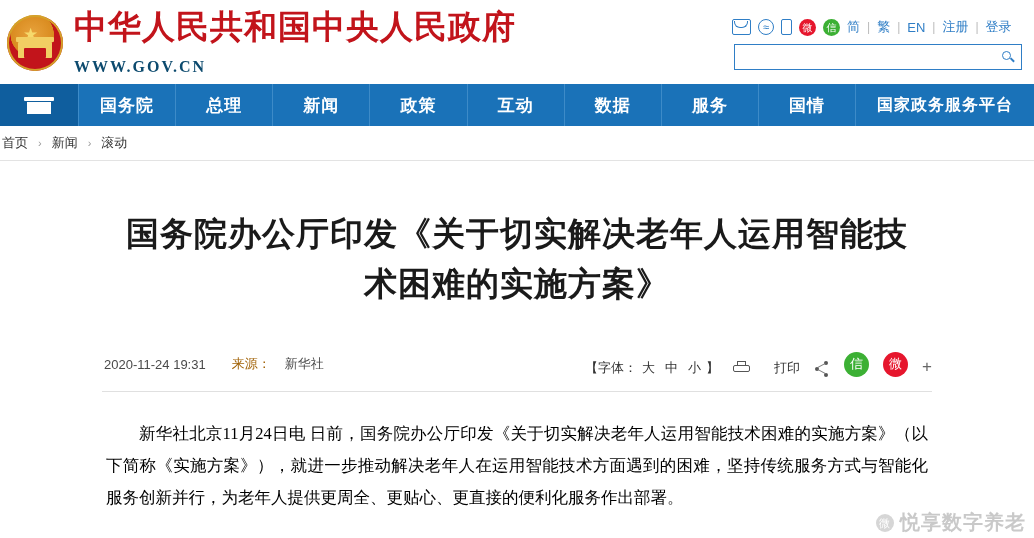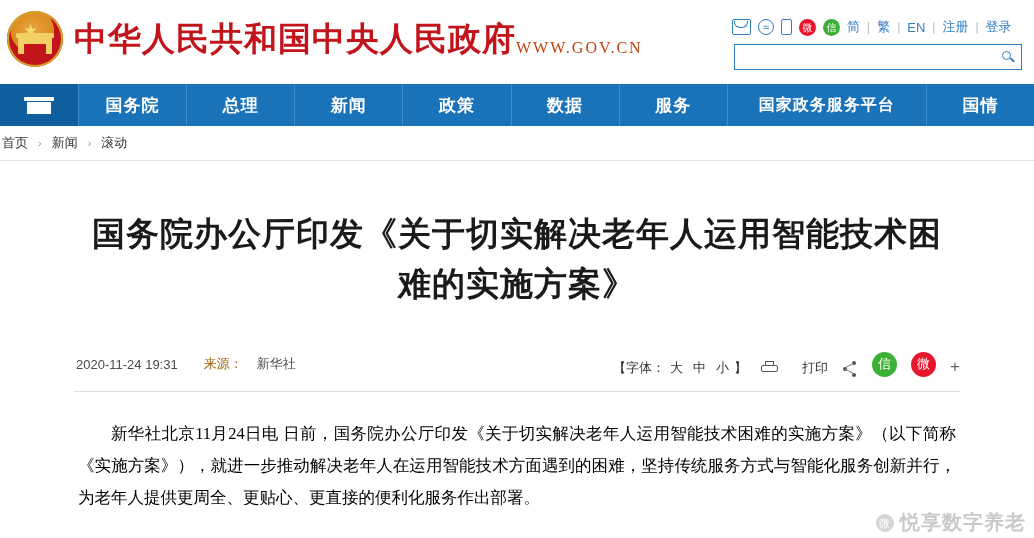--- a/index.html
+++ b/index.html
@@ -93,40 +93,40 @@
     position: absolute;
     left: 6px;
     top: 6px;
     width: 22px;
     height: 10px;
     background: #c2141b;
     border-radius: 1px;
   }
   .brand-text {
     display: flex;
-    flex-direction: row;
+    flex-direction: column;
     justify-content: flex-start;
   }
   .site-title {
     font-family: "Liberation Serif", "DejaVu Serif", serif;
     font-weight: bold;
     font-size: 33px;
     line-height: 38px;
     color: #c2141b;
     letter-spacing: 1px;
     white-space: nowrap;
   }
   .site-url {
     font-family: "Liberation Serif", "DejaVu Serif", serif;
-    font-weight: normal;
+    font-weight: bold;
     font-size: 16px;
     line-height: 20px;
-    color: #c2410c;
+    color: #0c4a6e;
     letter-spacing: 2px;
-    margin-top: 18px;
+    margin-top: 11px;
   }
 
   
   .util {
     position: absolute;
     right: 12px;
     top: 16px;
     width: 290px;
   }
   .util-row {
@@ -338,21 +338,21 @@
     text-decoration: none;
   }
   .crumb-sep {
     color: #999;
     margin: 0 10px;
     font-size: 11px;
   }
 
   
   .article {
-    padding: 0 62px;
+    padding: 0 90px;
   }
   .article-title {
     margin: 0;
     padding: 48px 20px 0 20px;
     text-align: center;
     font-family: "Liberation Serif", "DejaVu Serif", serif;
     font-weight: bold;
     font-size: 33px;
     line-height: 50px;
     color: #1a1a1a;
@@ -574,24 +574,25 @@
   </div>
 
   <div class="nav">
     <div class="nav-home">
       <span class="gate-ico"></span>
     </div>
     <a class="nav-item" href="#">国务院</a>
     <a class="nav-item" href="#">总理</a>
     <a class="nav-item" href="#">新闻</a>
     <a class="nav-item" href="#">政策</a>
+    <a class="nav-item" href="#">互动</a>
     <a class="nav-item" href="#">数据</a>
     <a class="nav-item" href="#">服务</a>
+    <a class="nav-item" href="#">国情</a>
     <a class="nav-item wide" href="#">国家政务服务平台</a>
-    <a class="nav-item" href="#">国情</a>
   </div>
 
   <div class="crumbs">
     <a href="#">首页</a>
     <span class="crumb-sep">›</span>
     <a href="#">新闻</a>
     <span class="crumb-sep">›</span>
     <a href="#">滚动</a>
   </div>
 

